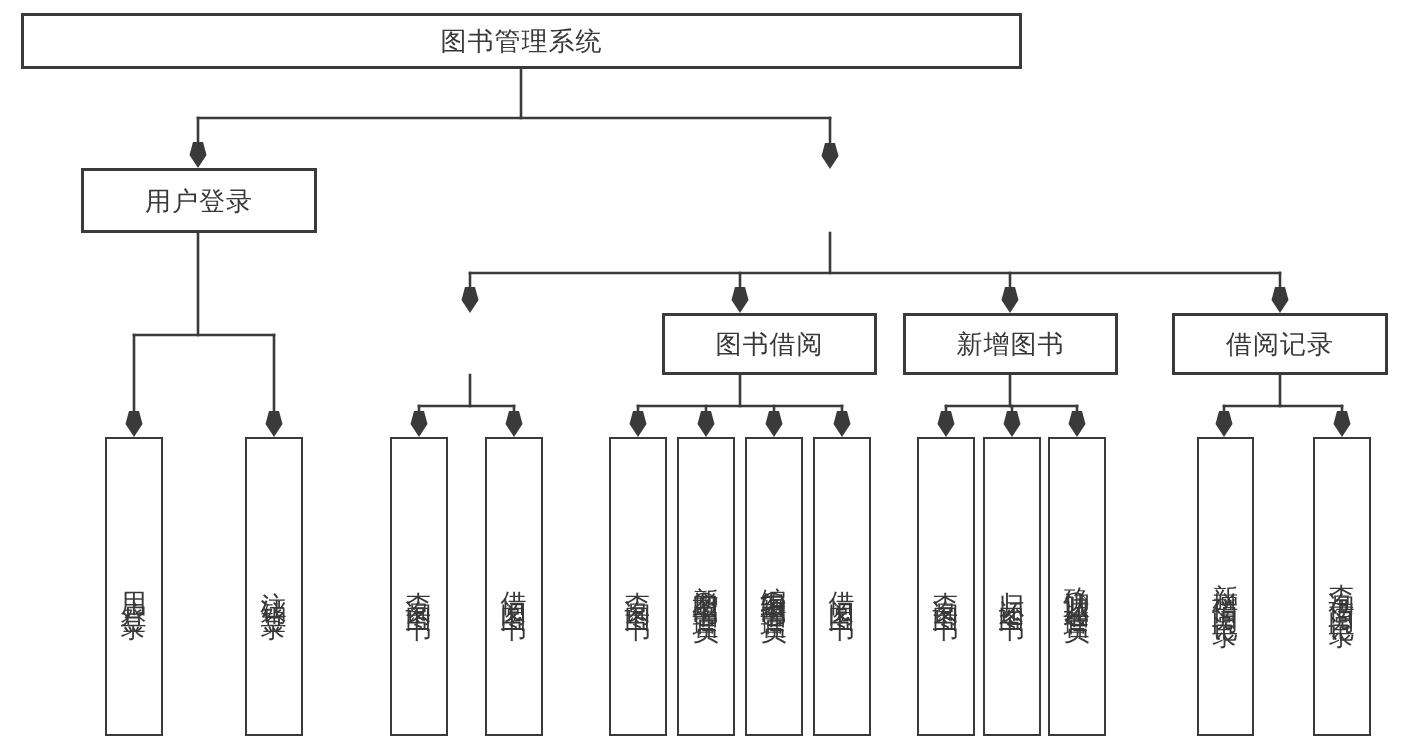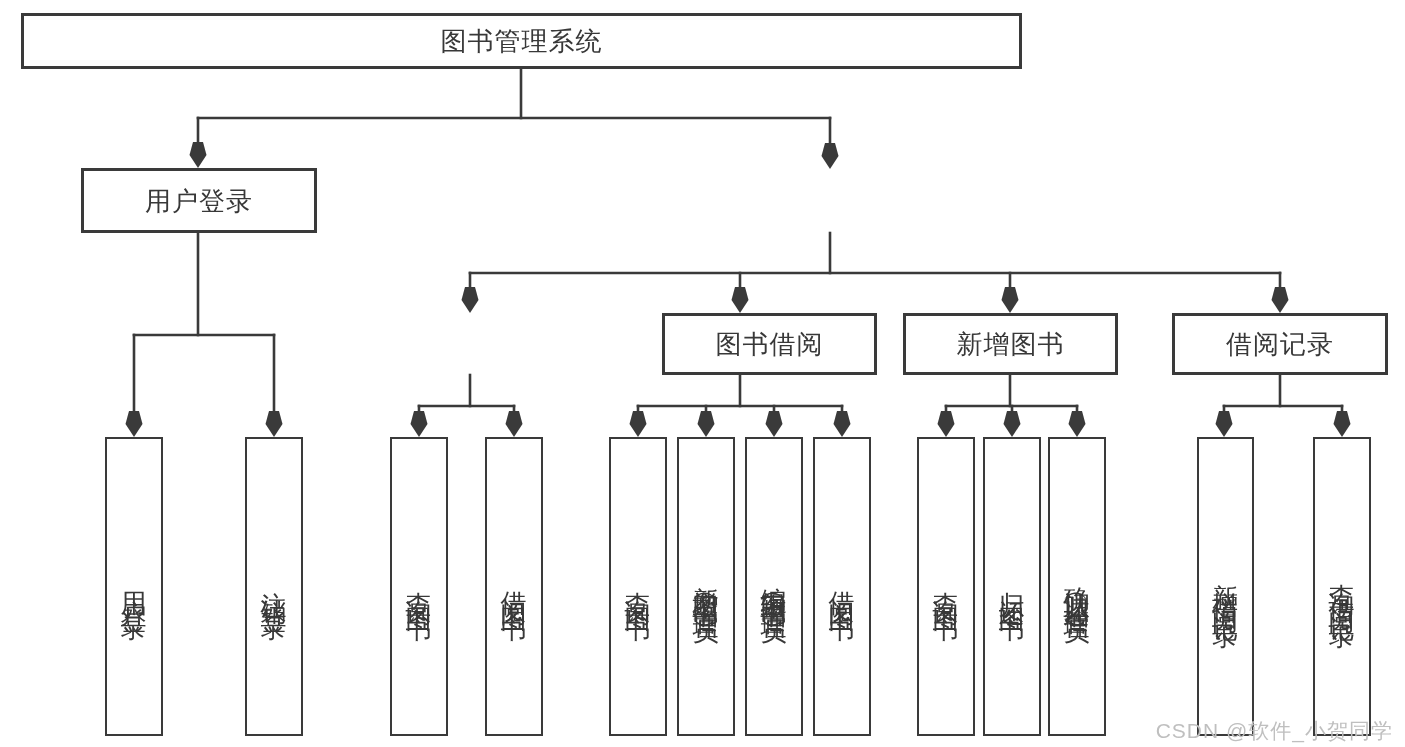--- a/index.html
+++ b/index.html
@@ -146,14 +146,13 @@
       <div class="node v" style="left: 1048px; top: 437px; width: 58px; height: 299px;">
         <span class="label" style="letter-spacing: 4.55556px;">确认归还（管理员）</span>
       </div>
       <div class="node v" style="left: 1197px; top: 437px; width: 57px; height: 299px;">
         <span class="label" style="letter-spacing: 8px;">新增借阅记录</span>
       </div>
       <div class="node v" style="left: 1313px; top: 437px; width: 58px; height: 299px;">
         <span class="label" style="letter-spacing: 8px;">查询借阅记录</span>
       </div>
     </div>
-  <div id="watermark">CSDN @软件_小贺同学</div>
 </div>
 
 </body></html>

